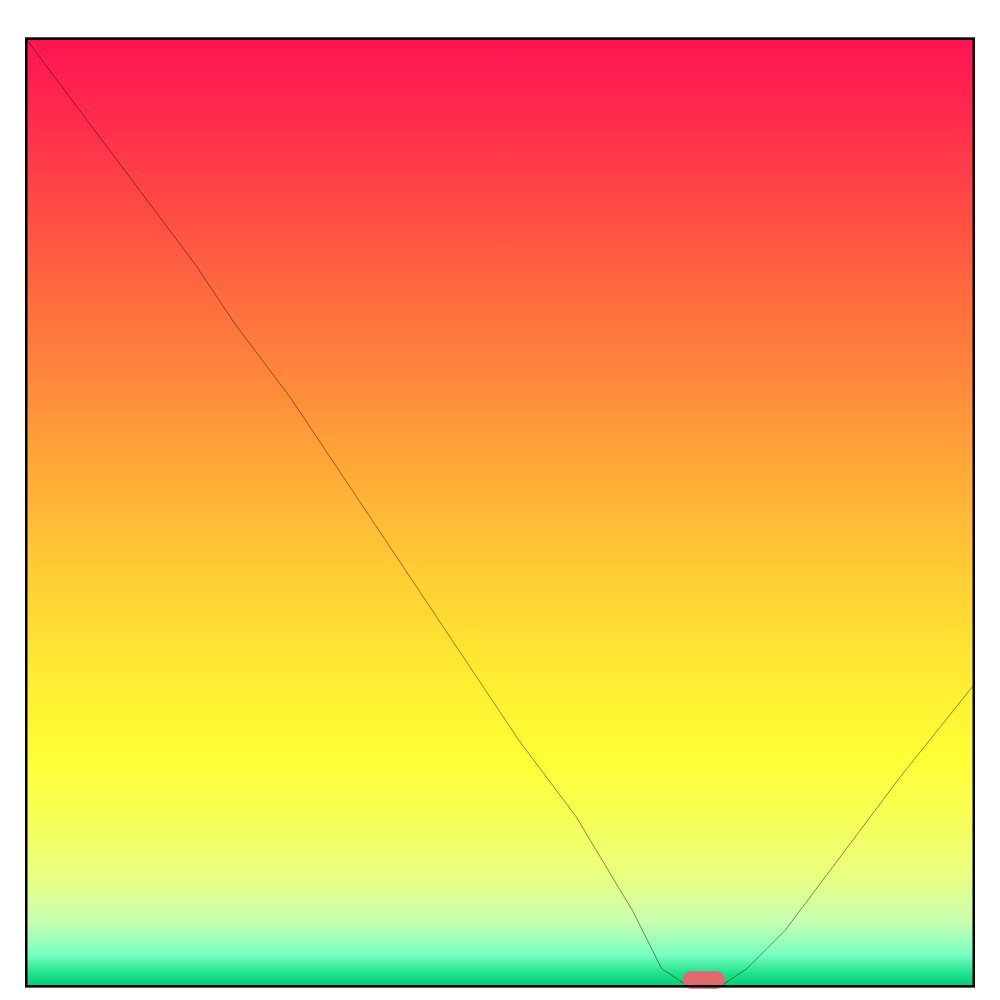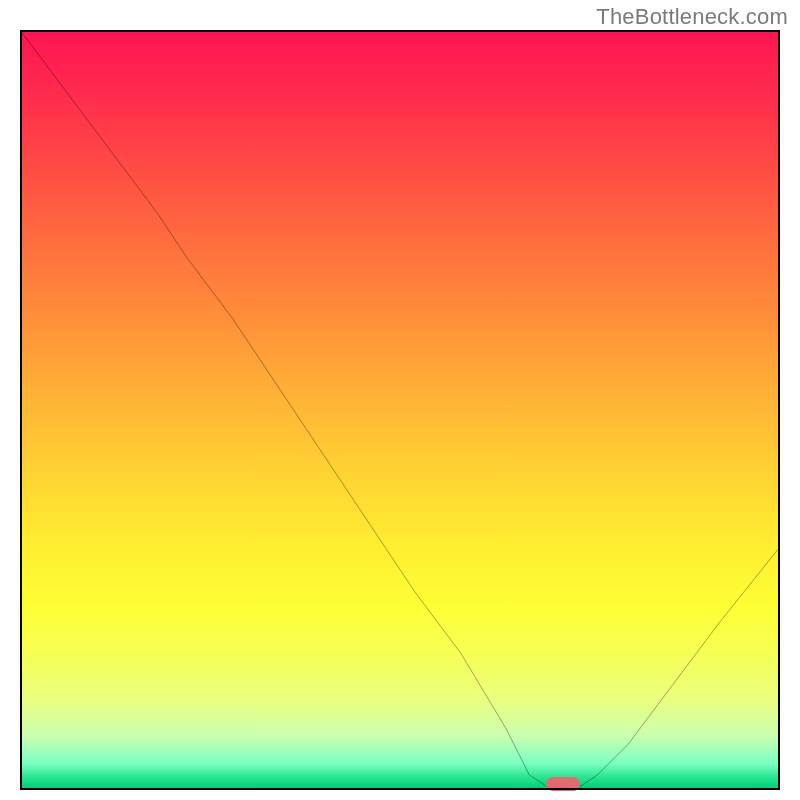--- a/index.html
+++ b/index.html
@@ -78,21 +78,20 @@
     border-radius: 7px;
     background: #e06a6d;
     z-index: 2;
     transform: translate(-50%, -50%);
   }
 </style>
 </head>
 <body>
 
 <div class="stage">
-  <div class="watermark">TheBottleneck.com</div>
 
   <div class="frame">
     <div class="gradient"></div>
 
     <svg class="curve" viewBox="0 0 100 100" preserveAspectRatio="none">
       <path id="curve-path" fill="none" stroke="#000000" stroke-width="0.35" vector-effect="non-scaling-stroke" d="M0.00 0.00 L6.00 8.00 L12.00 16.00 L18.00 24.00 L22.00 30.00 L28.00 38.00 L34.00 47.00 L40.00 56.00 L46.00 65.00 L52.00 74.00 L58.00 82.00 L64.00 92.00 L67.00 98.00 L70.00 100.00 L73.00 100.00 L76.00 98.00 L80.00 94.00 L86.00 86.00 L92.00 78.00 L100.00 68.00"></path>
     </svg>
 
     <div id="marker" class="marker" style="left: 543.4px; top: 753.92px; background: rgb(224, 106, 109);"></div>
 

